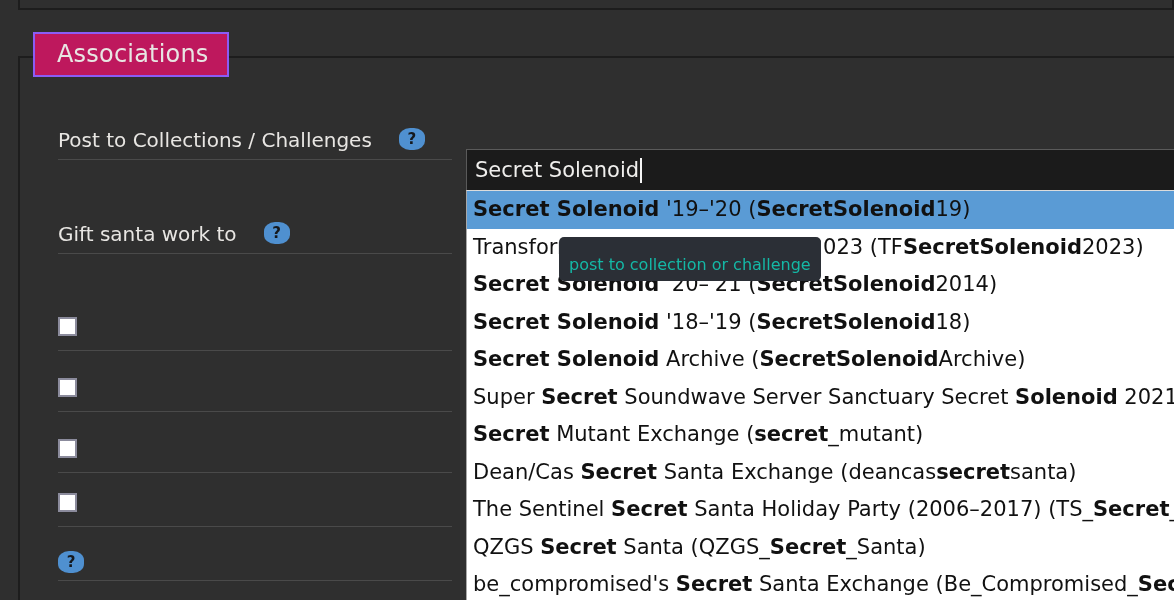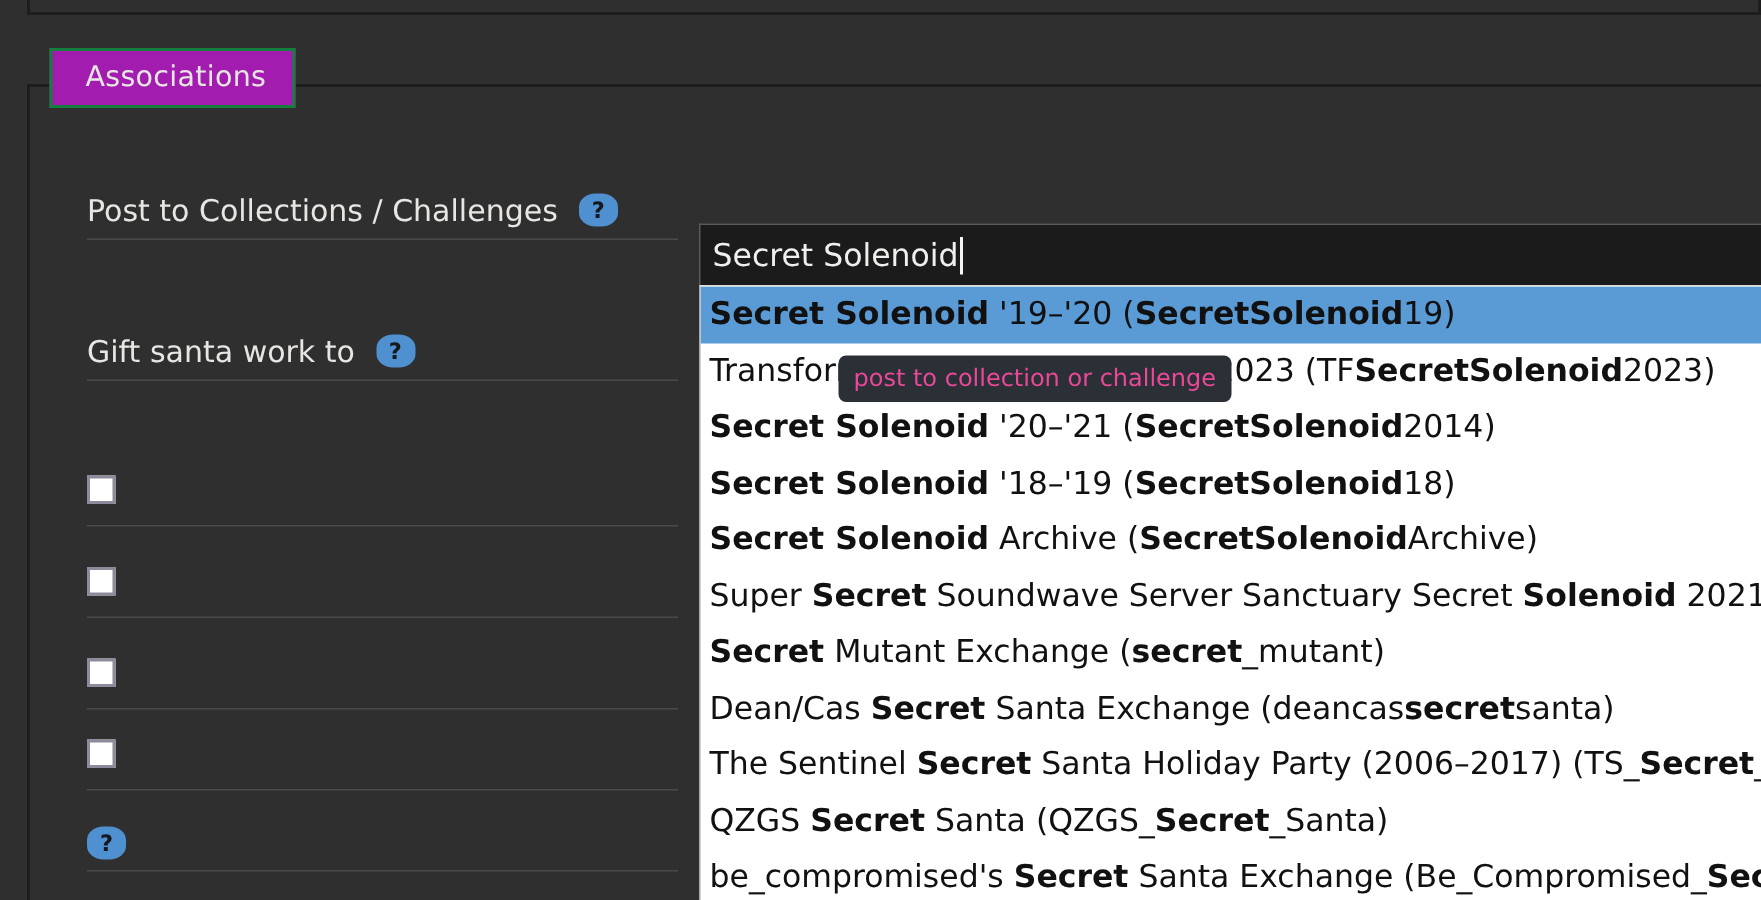--- a/index.html
+++ b/index.html
@@ -34,25 +34,25 @@
     width: 1160px;
     height: 600px;
     border: 2px solid #1d1d1d;
     box-sizing: border-box;
   }
 
   .assoc-legend {
     position: absolute;
     left: 33px;
     top: 32px;
-    background: #a21caf;
-    border: 2px solid #15803d;
+    background: #be185d;
+    border: 2px solid #8b5cf6;
     padding: 8px 18px 9px 22px;
     color: #e8e6e3;
-    font-size: 19px;
+    font-size: 24px;
     line-height: 1;
     letter-spacing: 0.2px;
     z-index: 6;
   }
 
   
   .form-area {
     position: absolute;
     left: 0;
     top: 0;
@@ -64,22 +64,22 @@
   .field-row {
     position: absolute;
     left: 58px;
   }
 
   .field-label {
     color: #e8e6e3;
     font-size: 20px;
     white-space: nowrap;
     display: flex;
-    align-items: center;
-    gap: 14px;
+    align-items: flex-start;
+    gap: 27px;
     padding-bottom: 7px;
   }
   .field-label.link-label {
     color: #4b8fd6;
   }
 
   .rule {
     border-bottom: 1px solid #4a4a4a;
   }
 
@@ -175,24 +175,24 @@
   .ac-item b {
     font-weight: bold;
   }
 
   
   .tooltip {
     position: absolute;
     left: 559px;
     top: 237px;
     background: #2b2f36;
-    color: #ec4899;
+    color: #14b8a6;
     font-size: 16px;
     line-height: 1;
-    padding: 7px 10px 8px 10px;
+    padding: 20px 10px 8px 10px;
     border-radius: 5px;
     white-space: nowrap;
     z-index: 40;
     font-family: "DejaVu Sans", "Liberation Sans", sans-serif;
   }
 </style>
 </head>
 <body>
 
 <div class="outer-fieldset"></div>

